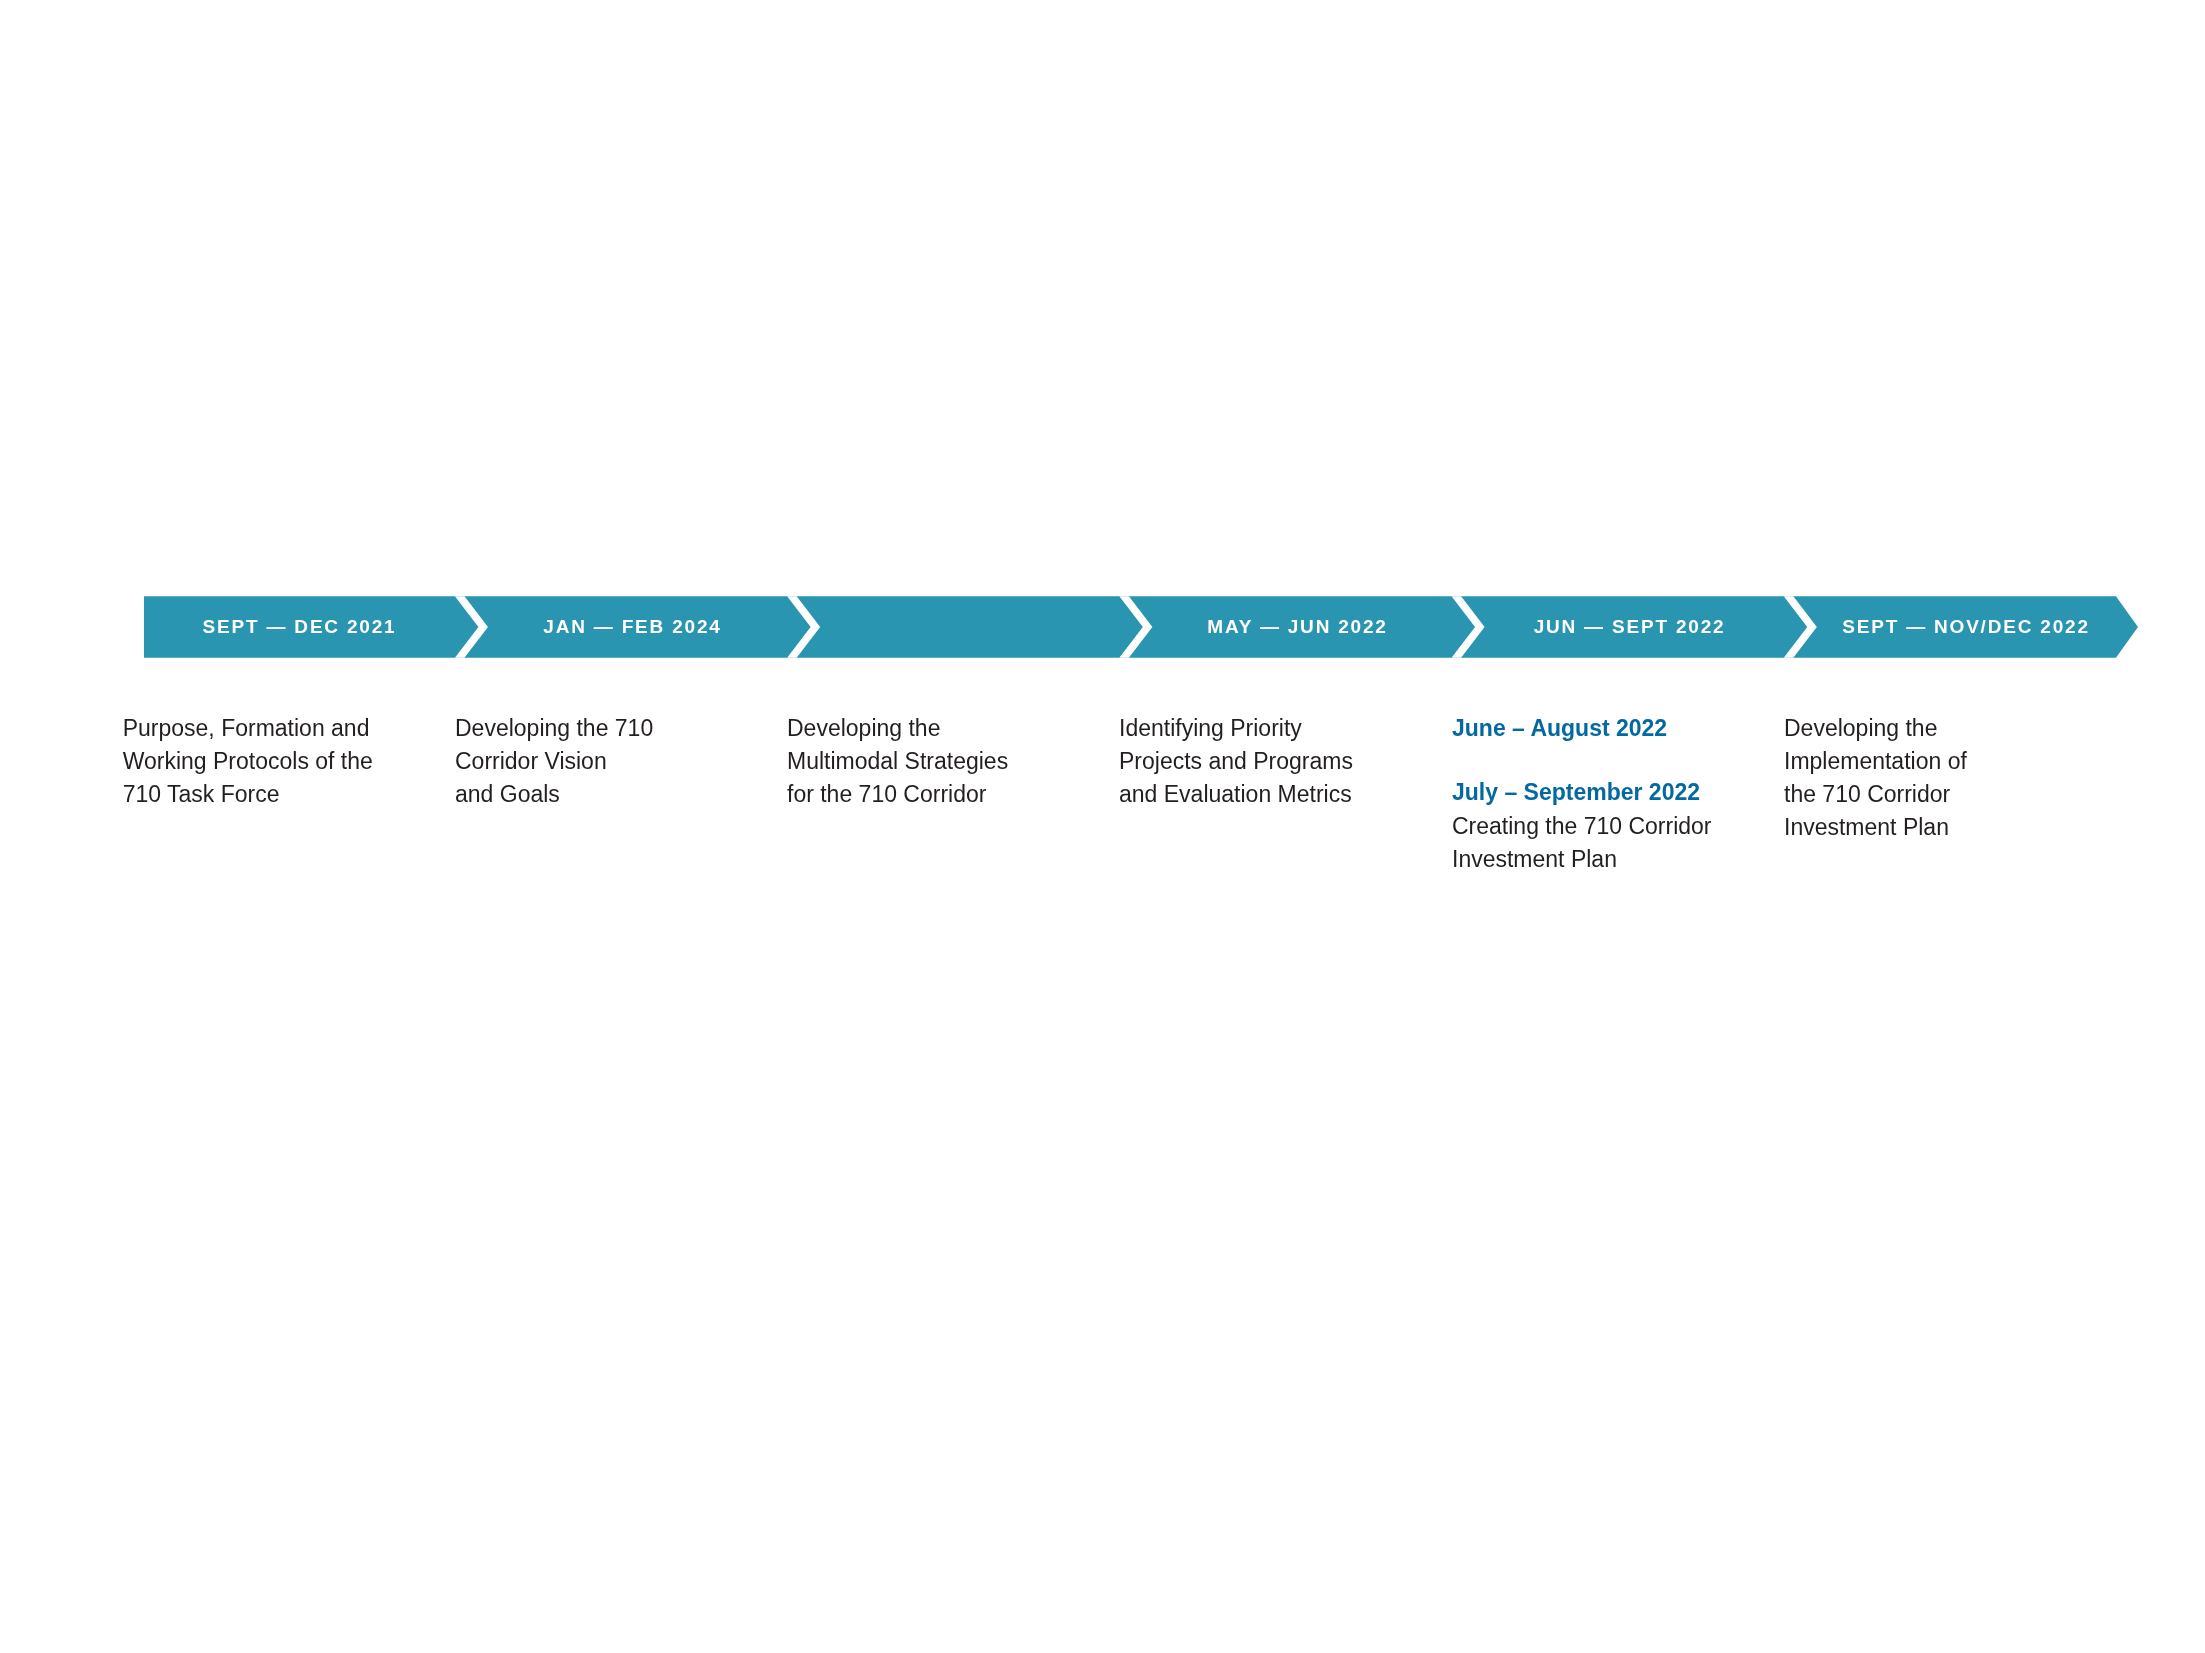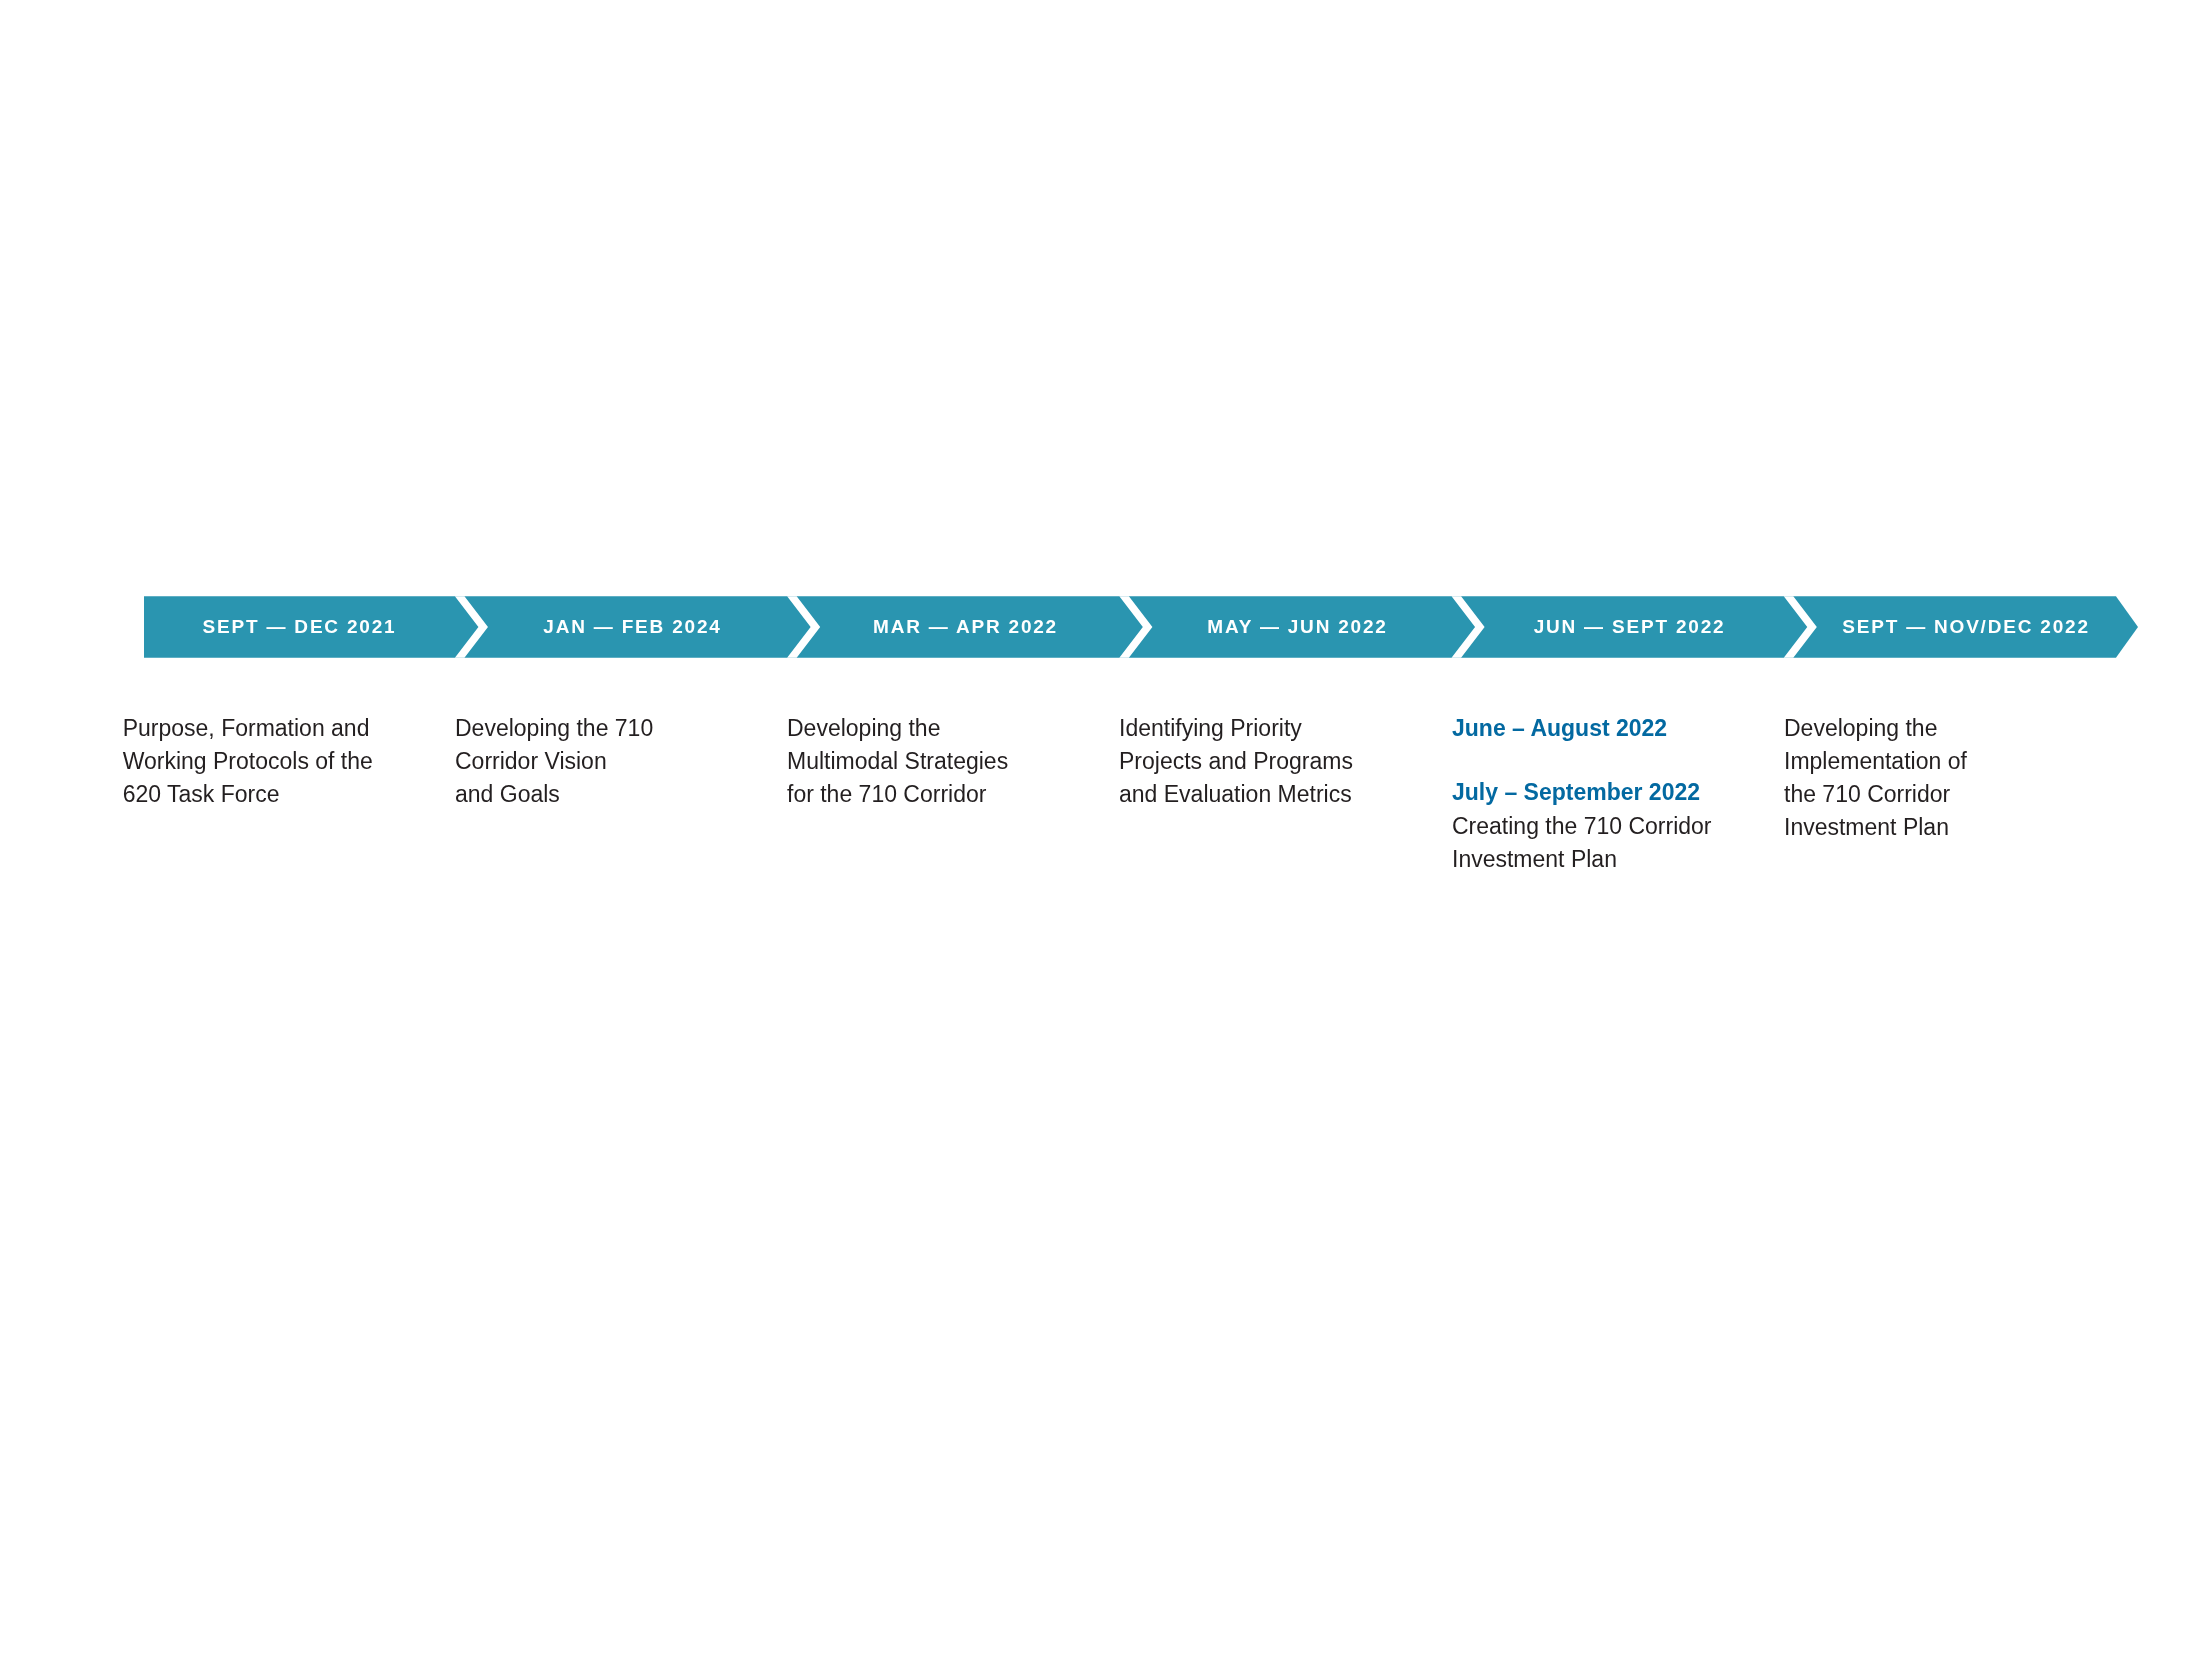--- a/index.html
+++ b/index.html
@@ -111,34 +111,33 @@
         <path d="M875,0 L907,42 L875,84 L888,84 L920,42 L888,0 Z"></path>
         <path d="M1327,0 L1359,42 L1327,84 L1340,84 L1372,42 L1340,0 Z"></path>
         <path d="M1779,0 L1811,42 L1779,84 L1792,84 L1824,42 L1792,0 Z"></path>
         <path d="M2231,0 L2263,42 L2231,84 L2244,84 L2276,42 L2244,0 Z"></path>
       </g>
     </svg>
 
     <div class="band-labels">
       <div class="band-label" style="left:0px;width:311px;">SEPT — DEC 2021</div>
       <div class="band-label" style="left:334px;width:309px;">JAN — FEB 2024</div>
-      <div class="band-label" style="left:667px;width:309px;">MAR — APR 2022</div>
       <div class="band-label" style="left:999px;width:309px;text-align:right;">MAY — JUN 2022</div>
       <div class="band-label" style="left:1331px;width:309px;">JUN — SEPT 2022</div>
       <div class="band-label" style="left:1664px;width:316px;">SEPT — NOV/DEC 2022</div>
     </div>
   </div>
 
   <div class="columns">
 
     <div class="column" style="left:14.7px;width:309px;">
       <div class="col-block">
         <p class="block-body">Purpose, Formation and
 Working Protocols of the
-620 Task Force</p>
+710 Task Force</p>
       </div>
     </div>
 
     <div class="column" style="left:347px;width:309px;">
       <div class="col-block">
         <p class="block-body">Developing the 710
 Corridor Vision
 and Goals</p>
       </div>
     </div>

